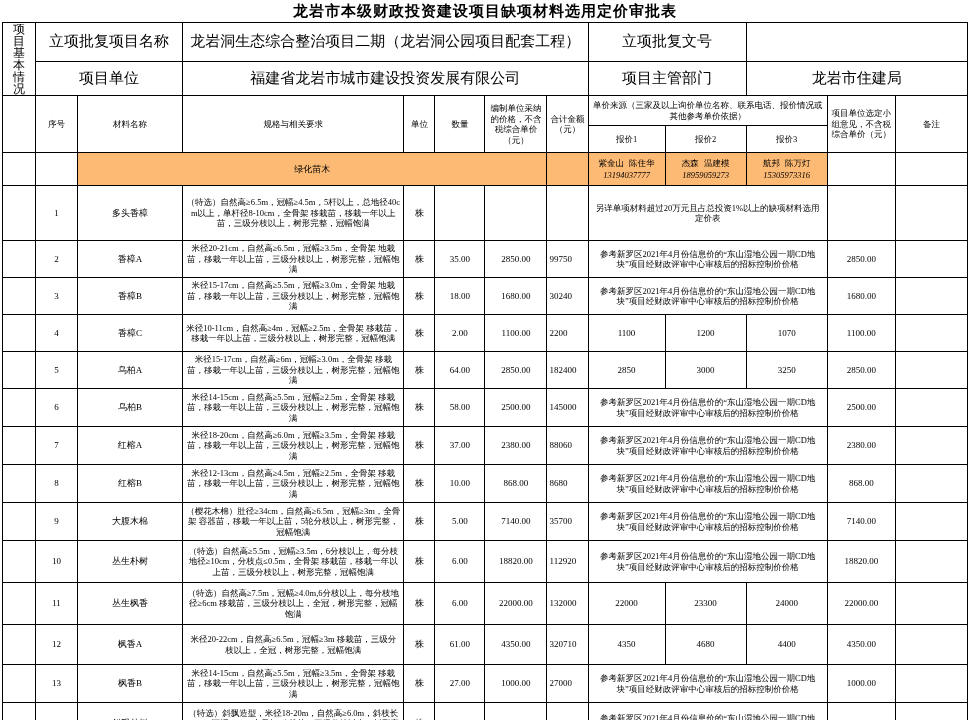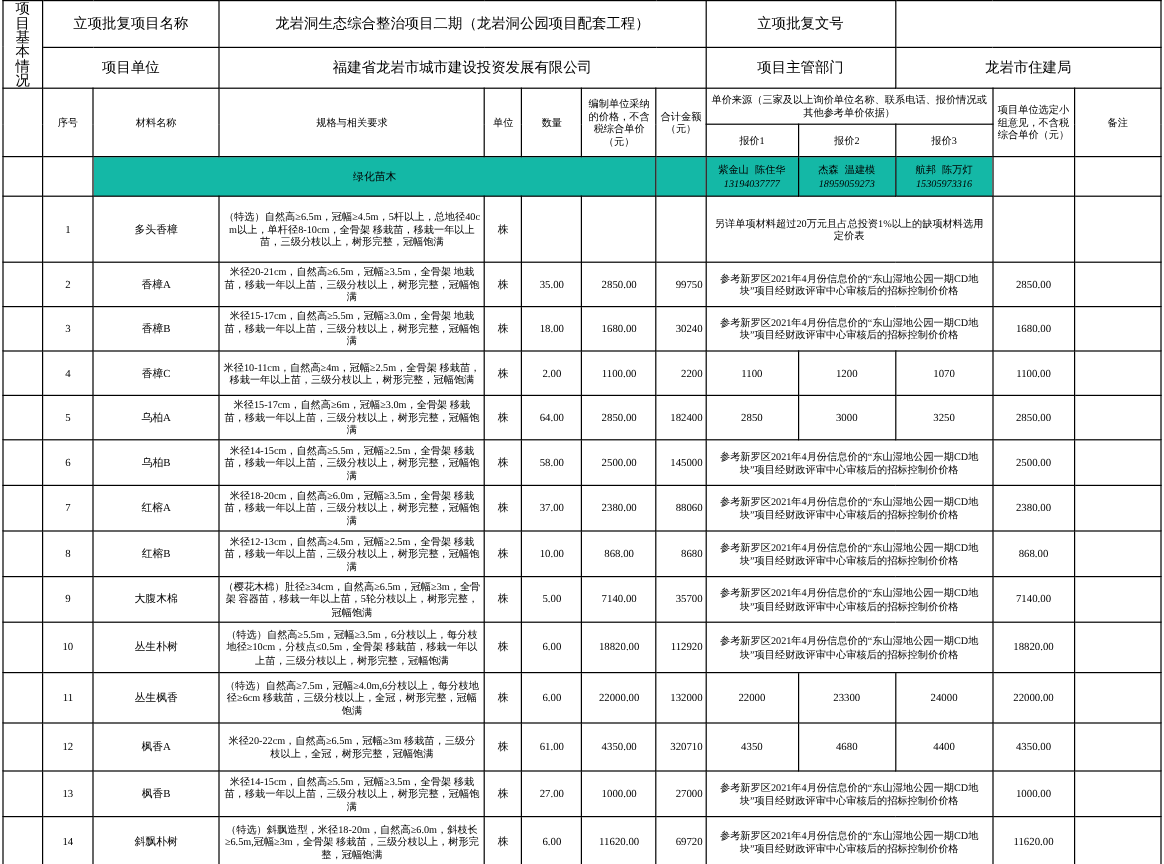--- a/index.html
+++ b/index.html
@@ -3,34 +3,35 @@
 <meta charset="utf-8">
 <style>
   html,body{margin:0;padding:0;background:#fff;}
   body{width:970px;height:720px;overflow:hidden;
        font-family:"Liberation Serif","DejaVu Serif",serif;color:#000;}
   .page{padding:0 2px;}
   .title{height:22px;line-height:22px;text-align:center;font-weight:bold;font-size:15px;letter-spacing:1px;}
   table{border-collapse:collapse;table-layout:fixed;width:966px;}
   td{border:1px solid #000;text-align:center;vertical-align:middle;
      padding:1px 2px;font-size:9px;line-height:11px;overflow:hidden;word-break:break-all;}
-  td.info{font-size:12px;line-height:13px;}
+  td.info{font-size:15px;line-height:13px;}
   td.group{font-size:12px;line-height:12px;padding:0 6px;}
   td.hdr{font-size:8.5px;line-height:10.5px;}
   td.spec,td.note{font-size:8.5px;line-height:10.5px;padding:1px 3px;}
-  td.num-r{text-align:right;padding-right:2px;}
-  tr.cat td.yel{background:#14b8a6;}
+  td.num-r{text-align:left;padding-right:2px;}
+  tr.cat td.yel{background:#fdba74;}
   tr.cat td{font-size:9px;}
   .phone{display:block;font-size:8.5px;line-height:10px;font-style:italic;}
   .vendor{display:block;font-size:8.5px;line-height:11px;font-family:Liberation Mono, monospace;}
 </style>
 </head>
 <body>
 
 <div class="page">
+  <div class="title">龙岩市本级财政投资建设项目缺项材料选用定价审批表</div>
 
   <table>
     <colgroup>
       <col style="width:33px">
         <col style="width:42px">
         <col style="width:105px">
       <col style="width:221px">
         <col style="width:31px">
         <col style="width:50px">
       <col style="width:62px">

